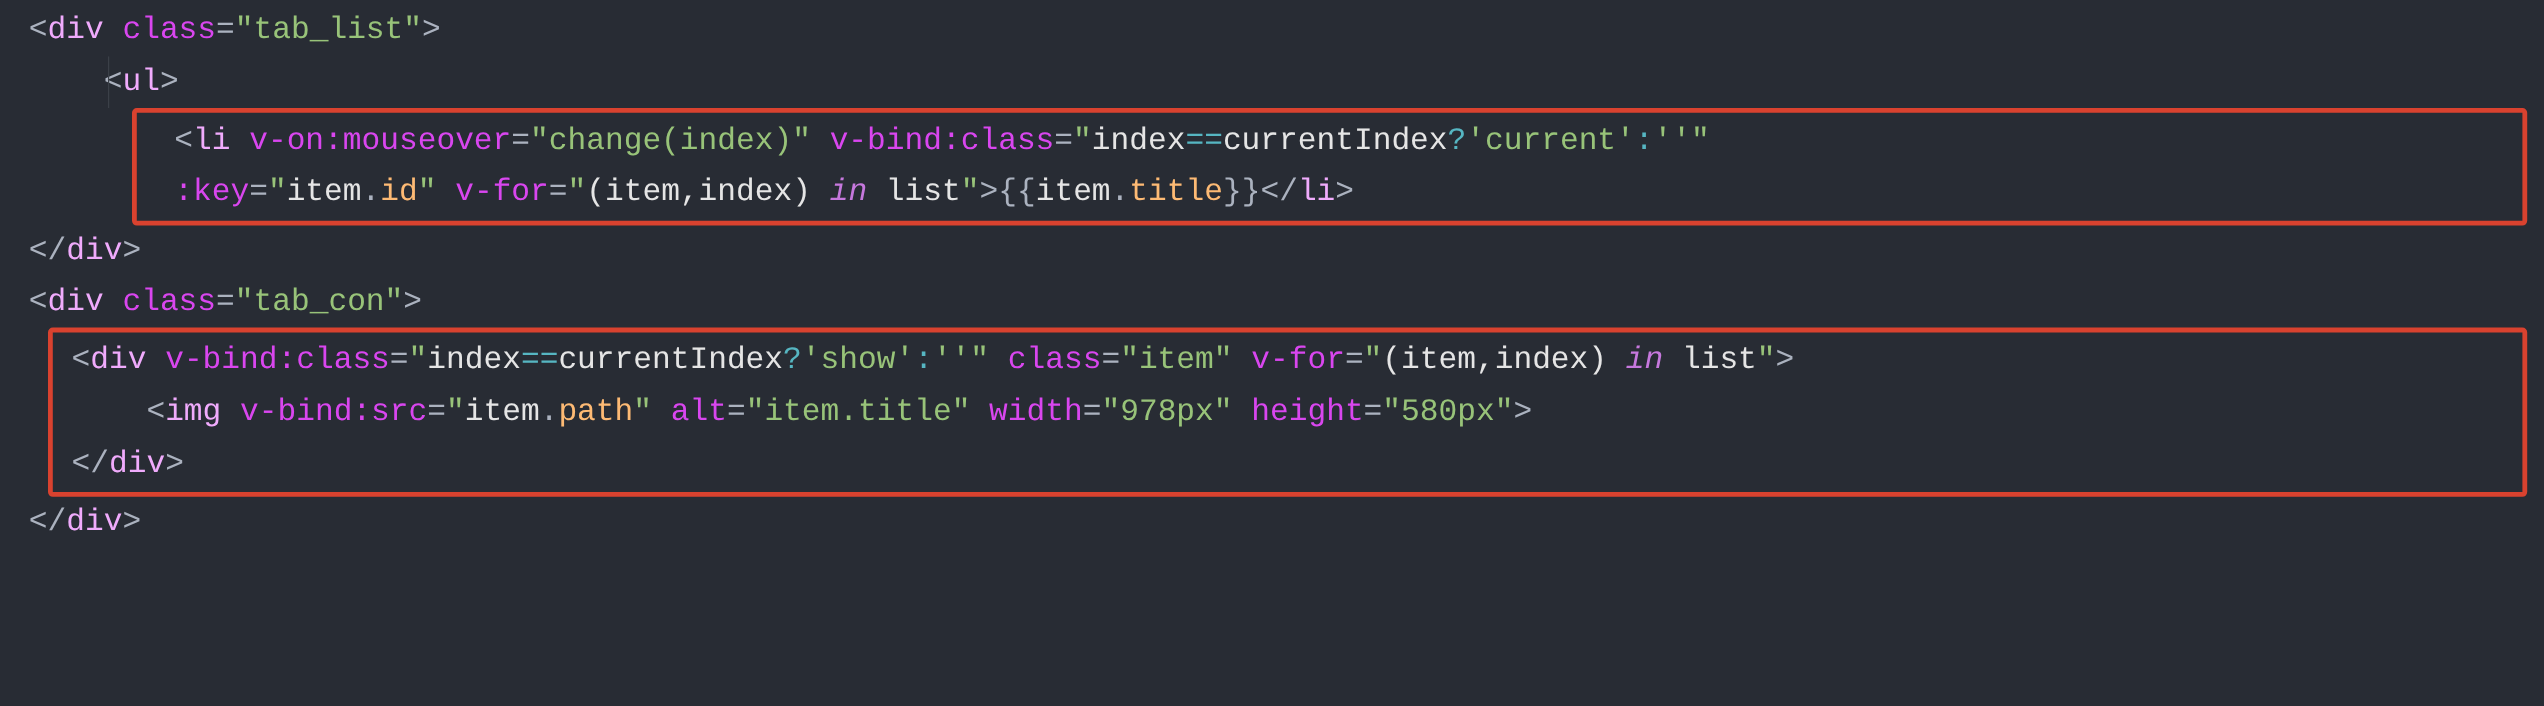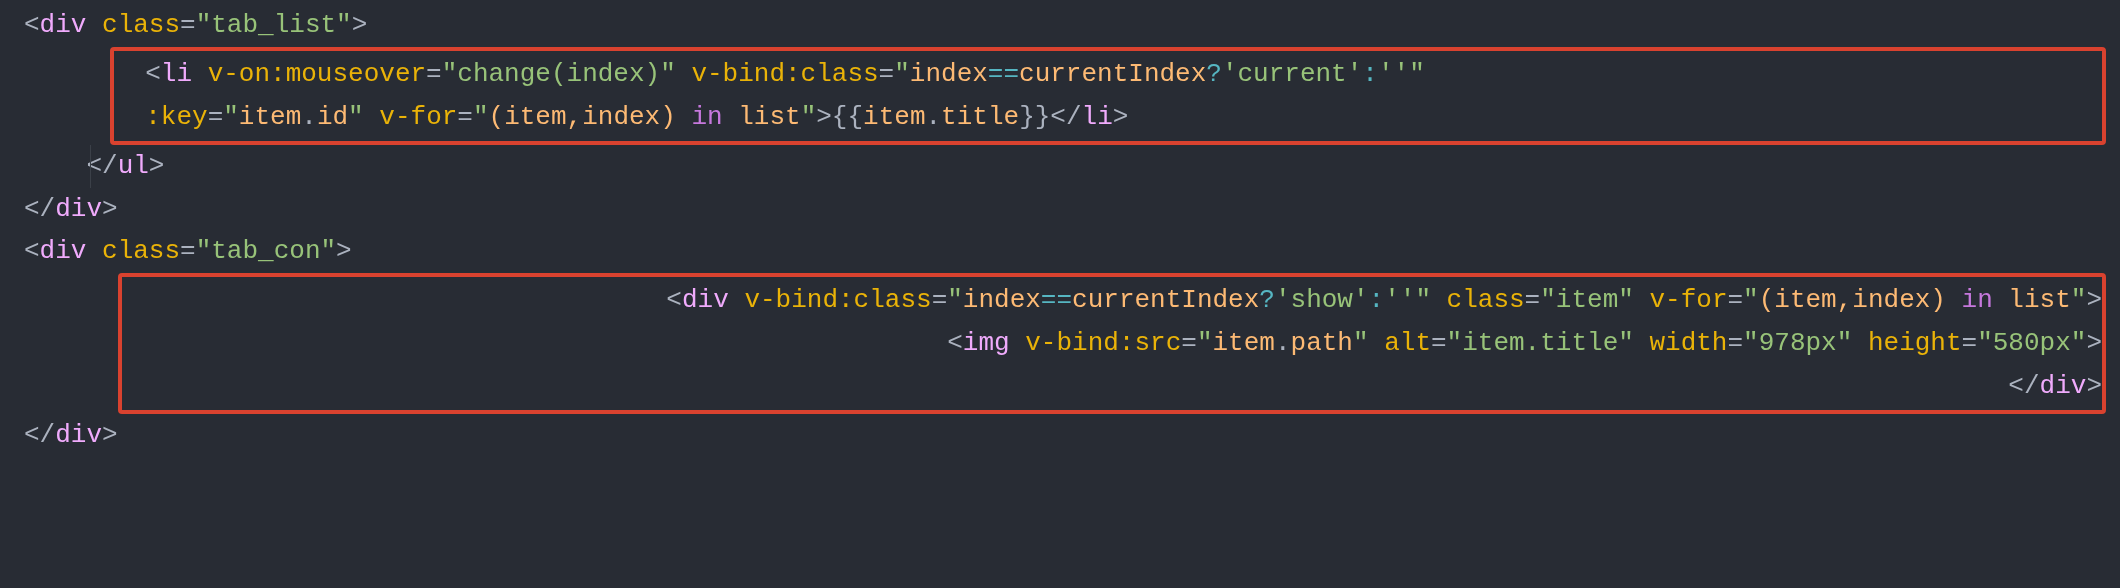--- a/index.html
+++ b/index.html
@@ -29,51 +29,51 @@
   .hl-box {
     border: 4px solid #d9422f;
     border-radius: 4px;
     margin: 0 14px 0 0;
     padding: 2px 0 2px 0;
   }
   .hl-box .code-line { padding-left: 24px; }
   
   .punct  { color: #abb2bf; }          
   .tag    { color: #f0abfc; }          
-  .attr   { color: #eab308; }          
+  .attr   { color: #d946ef; }          
   .eq     { color: #abb2bf; }
   .str    { color: #98c379; }          
-  .js     { color: #fdba74; }          
-  .kw     { color: #c678dd; }          
+  .js     { color: #e5e5e5; }          
+  .kw     { color: #c678dd; font-style: italic; }          
   .prop   { color: #fdba74; }
   .op     { color: #56b6c2; }          
   .mstch  { color: #abb2bf; }          
 </style>
 </head>
 <body>
 
 <div>
 
   <div class="code-line"><span class="punct">&lt;</span><span class="tag">div</span><span> </span><span class="attr">class</span><span class="eq">=</span><span class="str">"</span><span class="str">tab_list</span><span class="str">"</span><span class="punct">&gt;</span></div>
 
+  <div class="code-line"><span class="indent-guide ig0"></span><span>    </span><span class="punct">&lt;</span><span class="tag">ul</span><span class="punct">&gt;</span></div>
 
   <div class="hl-box" style="margin-left:110px;">
 
     <div class="code-line" style="padding-left:0;"><span>  </span><span class="punct">&lt;</span><span class="tag">li</span><span> </span><span class="attr">v-on:mouseover</span><span class="eq">=</span><span class="str">"</span><span class="str">change(index)</span><span class="str">"</span><span> </span><span class="attr">v-bind:class</span><span class="eq">=</span><span class="str">"</span><span class="js">index</span><span class="op">==</span><span class="js">currentIndex</span><span class="op">?</span><span class="str">'current'</span><span class="op">:</span><span class="str">''</span><span class="str">"</span></div>
 
     <div class="code-line" style="padding-left:0;"><span>  </span><span class="attr">:key</span><span class="eq">=</span><span class="str">"</span><span class="js">item</span><span class="punct">.</span><span class="prop">id</span><span class="str">"</span><span> </span><span class="attr">v-for</span><span class="eq">=</span><span class="str">"</span><span class="js">(item,index) </span><span class="kw">in</span><span class="js"> list</span><span class="str">"</span><span class="punct">&gt;</span><span class="mstch">{{</span><span class="js">item</span><span class="punct">.</span><span class="prop">title</span><span class="mstch">}}</span><span class="punct">&lt;/</span><span class="tag">li</span><span class="punct">&gt;</span></div>
   </div>
 
-  <div class="code-line"><span class="indent-guide ig0"></span><span>    </span><span class="punct">&lt;/</span><span class="tag">ul</span><span class="punct">&gt;</span></div>
 
   <div class="code-line"><span class="punct">&lt;/</span><span class="tag">div</span><span class="punct">&gt;</span></div>
 
   <div class="code-line"><span class="punct">&lt;</span><span class="tag">div</span><span> </span><span class="attr">class</span><span class="eq">=</span><span class="str">"</span><span class="str">tab_con</span><span class="str">"</span><span class="punct">&gt;</span></div>
 
-  <div class="hl-box" style="margin-left:118px;text-align:right;">
+  <div class="hl-box" style="margin-left:40px;">
 
     <div class="code-line" style="padding-left:0;"><span> </span><span class="punct">&lt;</span><span class="tag">div</span><span> </span><span class="attr">v-bind:class</span><span class="eq">=</span><span class="str">"</span><span class="js">index</span><span class="op">==</span><span class="js">currentIndex</span><span class="op">?</span><span class="str">'show'</span><span class="op">:</span><span class="str">''</span><span class="str">"</span><span> </span><span class="attr">class</span><span class="eq">=</span><span class="str">"</span><span class="str">item</span><span class="str">"</span><span> </span><span class="attr">v-for</span><span class="eq">=</span><span class="str">"</span><span class="js">(item,index) </span><span class="kw">in</span><span class="js"> list</span><span class="str">"</span><span class="punct">&gt;</span></div>
 
     <div class="code-line" style="padding-left:0;"><span>     </span><span class="punct">&lt;</span><span class="tag">img</span><span> </span><span class="attr">v-bind:src</span><span class="eq">=</span><span class="str">"</span><span class="js">item</span><span class="punct">.</span><span class="prop">path</span><span class="str">"</span><span> </span><span class="attr">alt</span><span class="eq">=</span><span class="str">"</span><span class="str">item.title</span><span class="str">"</span><span> </span><span class="attr">width</span><span class="eq">=</span><span class="str">"</span><span class="str">978px</span><span class="str">"</span><span> </span><span class="attr">height</span><span class="eq">=</span><span class="str">"</span><span class="str">580px</span><span class="str">"</span><span class="punct">&gt;</span></div>
 
     <div class="code-line" style="padding-left:0;"><span> </span><span class="punct">&lt;/</span><span class="tag">div</span><span class="punct">&gt;</span></div>
   </div>
 
   <div class="code-line"><span class="punct">&lt;/</span><span class="tag">div</span><span class="punct">&gt;</span></div>
 

